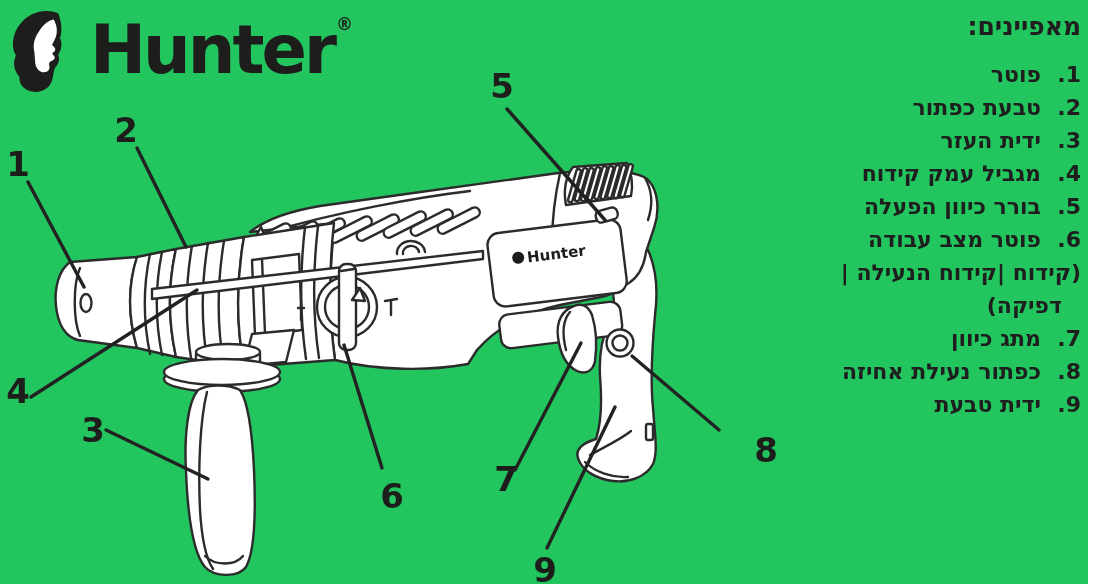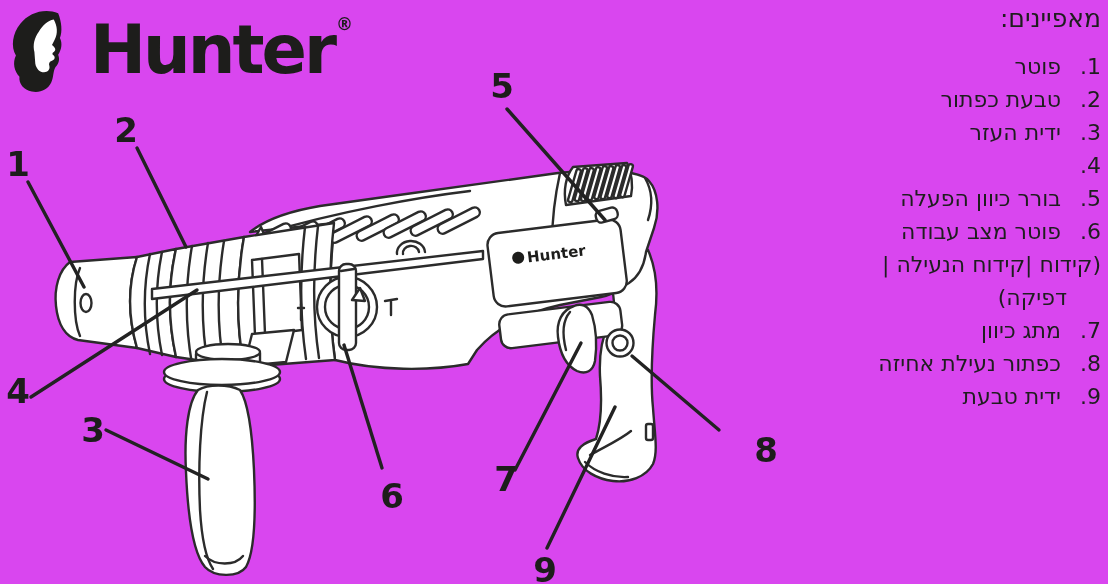--- a/index.html
+++ b/index.html
@@ -1,32 +1,32 @@
 <!DOCTYPE html>
 <html><head>
 <meta charset="utf-8">
 <style>
   html,body{margin:0;padding:0;background:#fff;}
-  .page{position:relative;width:1088px;height:584px;background:#d946ef;overflow:hidden;
-        font-family:"DejaVu Sans",sans-serif;color:#262626;padding-left:20px;}
+  .page{position:relative;width:1088px;height:584px;background:#22c55e;overflow:hidden;
+        font-family:"DejaVu Sans",sans-serif;color:#262626;}
   
   .brand{position:absolute;left:8px;top:6px;display:flex;align-items:flex-start;}
   .brand .face{width:88px;height:92px;flex:0 0 auto;}
   .brand .word{font-size:67px;font-weight:bold;letter-spacing:-3px;color:#1d1d1b;
                line-height:88px;margin-left:-6px;}
   .brand .reg{font-size:17px;font-weight:bold;color:#1d1d1b;margin-top:8px;margin-left:2px;}
   
-  .legend{position:absolute;top:4px;right:7px;width:322px;direction:rtl;
-          font-weight:normal;color:#1e1e1e;}
+  .legend{position:absolute;top:12px;right:7px;width:322px;direction:rtl;
+          font-weight:bold;color:#1e1e1e;}
   .legend-title{font-size:25px;line-height:30px;margin:0 0 16px 0;}
   .lrow{display:flex;font-size:22px;line-height:33px;}
   .lrow .num{flex:0 0 40px;width:40px;}
   .lrow .lbl{flex:1;}
   .lrow.cont{display:block;}
-  .lrow.cont.indent{padding-left:0;margin-right:34px;}
+  .lrow.cont.indent{padding-left:0;margin-right:19px;}
   
   svg.fig{position:absolute;left:0;top:0;}
   .callout-num{font-family:"DejaVu Sans",sans-serif;font-weight:bold;font-size:34px;fill:#1d1d1b;}
   .tinylogo{font-family:"DejaVu Sans",sans-serif;font-weight:bold;font-size:15px;fill:#1d1d1b;}
 </style>
 </head>
 <body>
 
 <div class="page">
 
@@ -203,20 +203,21 @@
     <div class="lrow">
       <span class="num">2.</span>
       <span class="lbl">טבעת כפתור</span>
     </div>
     <div class="lrow">
       <span class="num">3.</span>
       <span class="lbl">ידית העזר</span>
     </div>
     <div class="lrow">
       <span class="num">4.</span>
+      <span class="lbl">מגביל עמק קידוח</span>
     </div>
     <div class="lrow">
       <span class="num">5.</span>
       <span class="lbl">בורר כיוון הפעלה</span>
     </div>
     <div class="lrow">
       <span class="num">6.</span>
       <span class="lbl">פוטר מצב עבודה</span>
     </div>
     <div class="lrow cont">(קידוח |קידוח הנעילה |</div>

